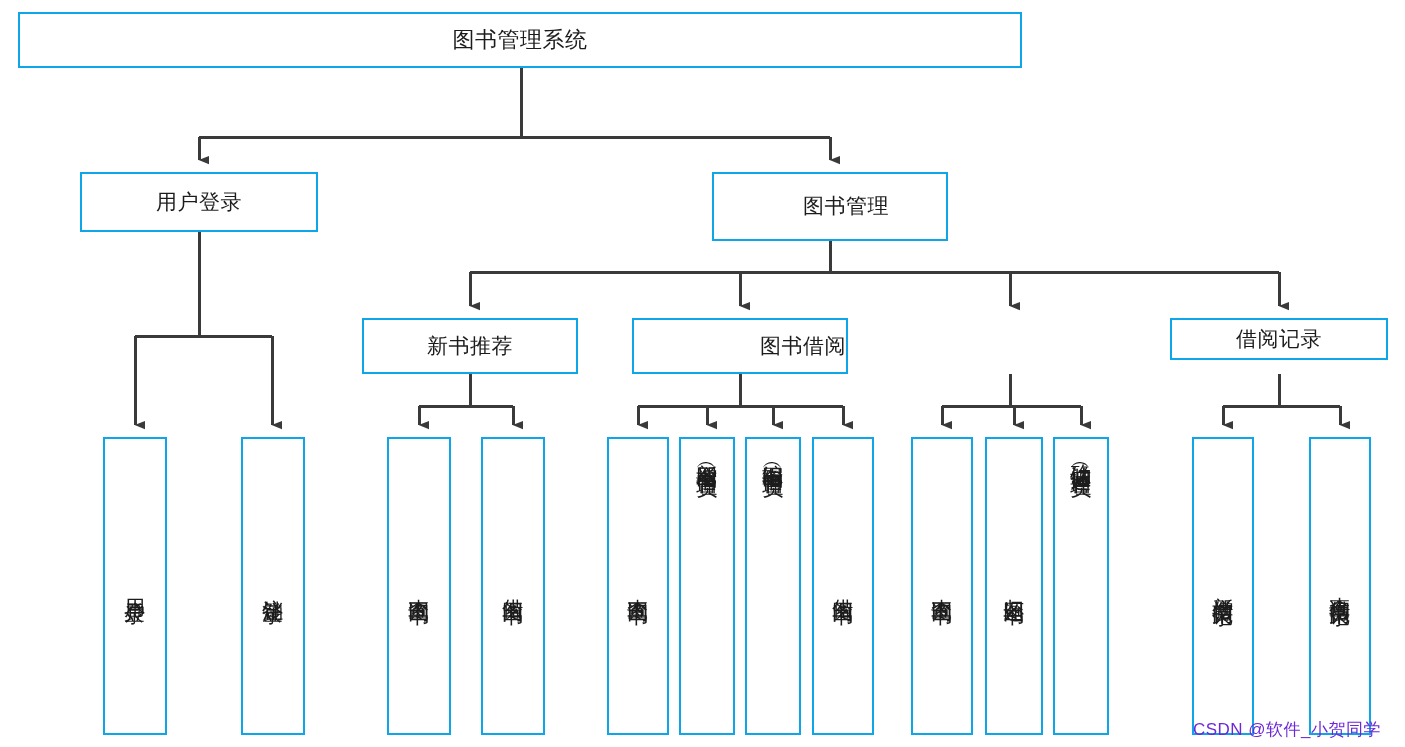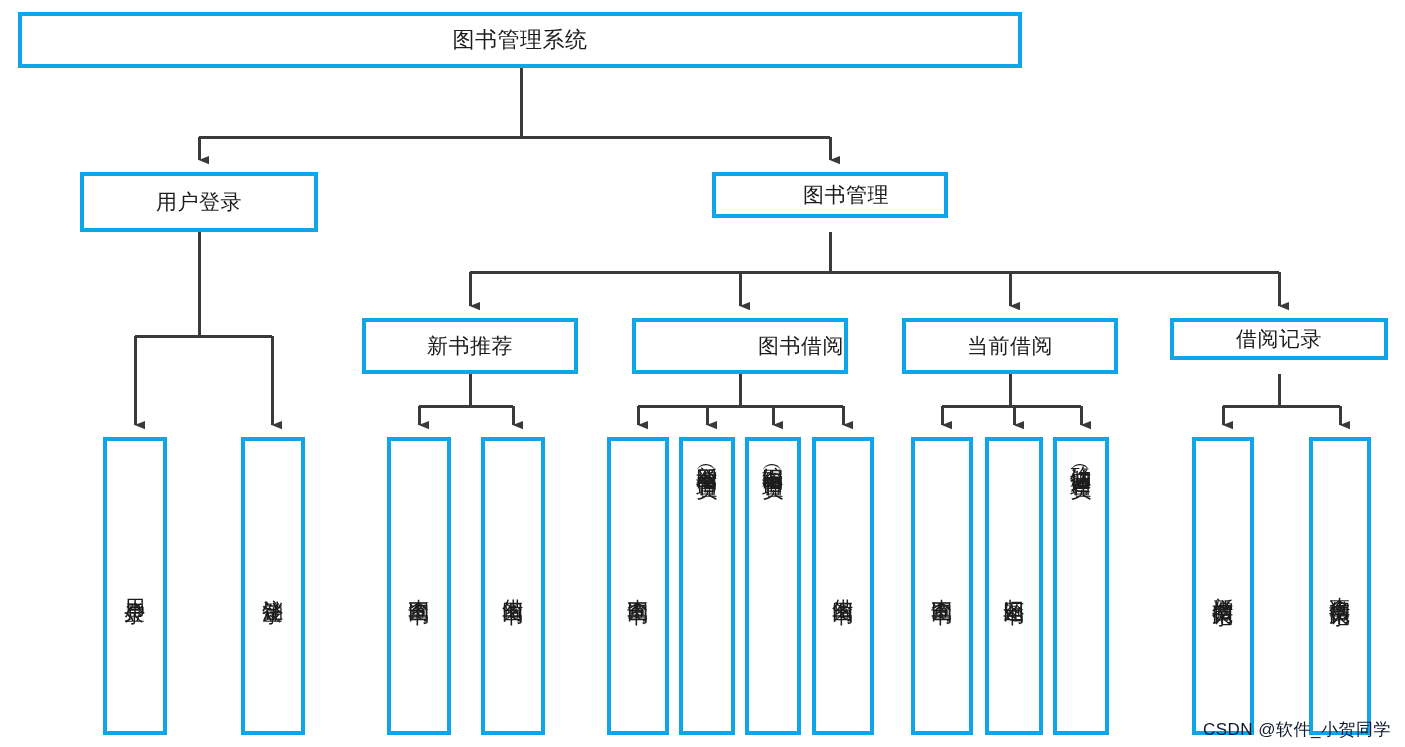--- a/index.html
+++ b/index.html
@@ -25,21 +25,21 @@
     top: 0;
     width: 1405px;
     height: 747px;
     z-index: 1;
   }
   
   .node {
     position: absolute;
     box-sizing: border-box;
     background: #ffffff;
-    border: 4px solid #0ea5e9;
+    border: 2px solid #0ea5e9;
     z-index: 2;
     display: flex;
     align-items: center;
     justify-content: center;
     color: #1a1a1a;
   }
   .node .label {
     font-size: 21px;
     line-height: 1.18;
     letter-spacing: 0.5px;
@@ -67,25 +67,25 @@
     display: block;
   }
   .node.leaf.centered {
     align-items: center;
     padding-top: 0;
   }
 
   
   #watermark {
     position: absolute;
-    right: 14px;
+    right: 24px;
     bottom: 6px;
     z-index: 3;
     font-size: 17px;
-    color: #0f172a;
+    color: #6d28d9;
     white-space: nowrap;
     letter-spacing: 0.5px;
     font-family: "Liberation Sans", "DejaVu Sans", sans-serif;
   }
 </style>
 </head>
 <body>
 
 <div id="diagram-root">
 
@@ -140,35 +140,32 @@
   </svg>
 
   <div class="node root" style="left:18px; top:12px; width:1004px; height:56px;">
     <span class="label">图书管理系统</span>
   </div>
 
   <div class="node branch" style="left:80px; top:172px; width:238px; height:60px;">
     <span class="label">用户登录</span>
   </div>
 
-  <div class="node branch" style="left:712px; top:172px; width:236px; height:46px;padding-left:32px;">
+  <div class="node branch" style="left:712px; top:172px; width:236px; height:69px;padding-left:32px;">
     <span class="label">图书管理</span>
   </div>
 
   <div class="node branch" style="left:362px; top:318px; width:216px; height:56px;">
     <span class="label">新书推荐</span>
   </div>
 
   <div class="node branch" style="left:632px; top:318px; width:216px; height:56px;justify-content:flex-end;">
     <span class="label">图书借阅</span>
   </div>
 
-  <div class="node branch" style="left:902px; top:318px; width:216px; height:56px;">
-    <span class="label">当前借阅</span>
-  </div>
 
   <div class="node branch" style="left:1170px; top:318px; width:218px; height:42px;">
     <span class="label">借阅记录</span>
   </div>
 
   <div class="node leaf centered" style="left:103px; top:437px; width:64px; height:298px;">
     <span class="label">用户登录</span>
   </div>
 
   <div class="node leaf centered" style="left:241px; top:437px; width:64px; height:298px;">

